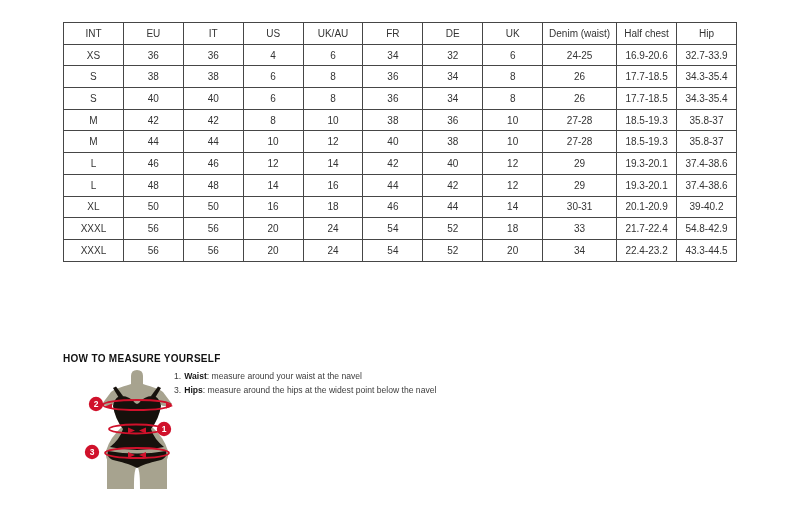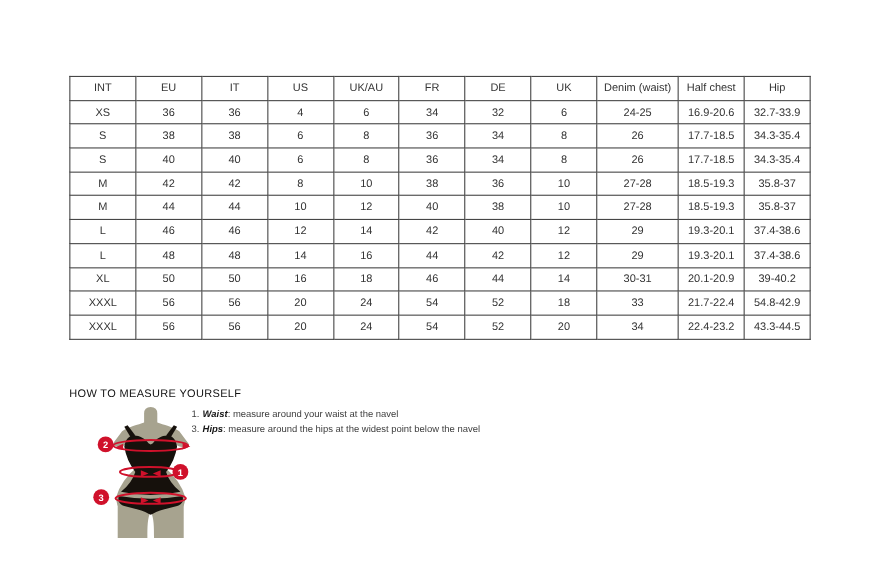--- a/index.html
+++ b/index.html
@@ -9,60 +9,59 @@
     position: relative; overflow: hidden;
     font-family: "Liberation Sans", sans-serif;
   }
 
   
   table.size-table {
     position: absolute; left: 63px; top: 22px;
     width: 674px;
     border-collapse: collapse;
     table-layout: fixed;
-    margin-top: 47px;
   }
   table.size-table th,
   table.size-table td {
     border: 1px solid #464646;
     height: 21.7px;
     padding: 0 2px;
     text-align: center;
     vertical-align: middle;
     font-size: 10px;
     font-weight: 400;
     color: #333333;
     white-space: nowrap;
     overflow: hidden;
   }
   col.col-denim { width: 74px; }
 
   
   .measure-heading {
     position: absolute; left: 63px; top: 353px;
-    font-size: 10px; font-weight: 400;
+    font-size: 10px; font-weight: 700;
     letter-spacing: 0.3px;
     color: #111111;
   }
   .figure-wrap {
     position: absolute; left: 80px; top: 366px;
     width: 104px; height: 126px;
   }
   ol.steps {
     position: absolute; left: 174px; top: 369px;
     list-style: none;
     font-size: 8.6px;
     color: #3d3d3d;
   }
   ol.steps li {
     line-height: 14.4px;
     white-space: nowrap;
   }
   ol.steps .num { margin-right: 3px; }
-  ol.steps .lbl { font-weight: 700; color: #161616; font-style: italic; }
+  ol.steps .lbl { font-weight: 700; color: #161616; }
 
   .badge-num {
     font-family: "Liberation Sans", sans-serif;
     font-size: 8.5px; font-weight: 700;
   }
 </style>
 </head>
 <body>
 
 <table class="size-table">

